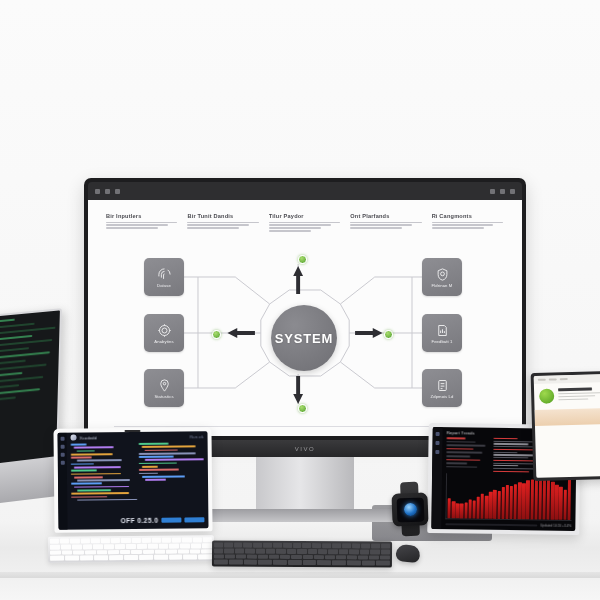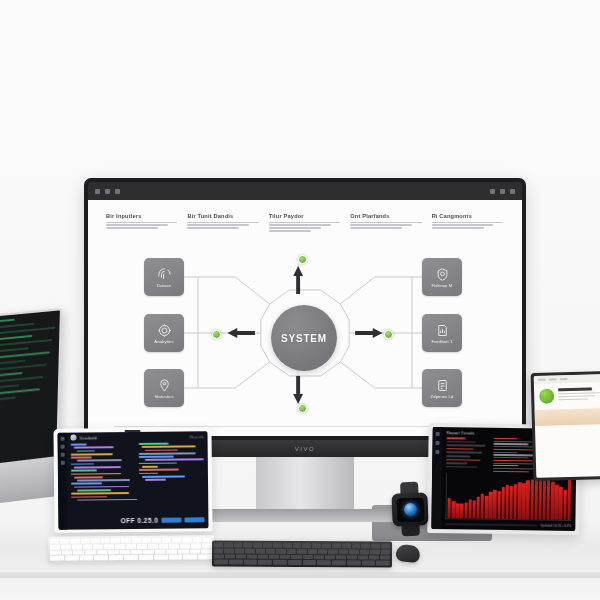--- a/index.html
+++ b/index.html
@@ -61,21 +61,21 @@
     letter-spacing:.1px; white-space:nowrap; }
 
   .tL1{ left:56px; top:6px; } .tL2{ left:56px; top:62px; } .tL3{ left:56px; top:117px; }
   .tR1{ left:334px; top:6px; } .tR2{ left:334px; top:62px; } .tR3{ left:334px; top:117px; }
 
   .core-wrap { position:absolute; left:150px; top:30px; width:130px; height:112px; }
   .core-circle { position:absolute; left:33px; top:23px; width:66px; height:66px;
     border-radius:50%; background:radial-gradient(circle at 36% 30%,#8b8b90,#6e6e73);
     display:flex; align-items:center; justify-content:center;
     box-shadow:0 2px 6px rgba(0,0,0,.18); }
-  .core-label { font-size:10px; font-weight:bold; color:#fff;
+  .core-label { font-size:13px; font-weight:bold; color:#fff;
     letter-spacing:.8px; text-shadow:0 0 2px rgba(0,0,0,.25); }
 
   .badge { position:absolute; width:9px; height:9px; border-radius:50%;
     background:radial-gradient(circle at 38% 32%,#a9dd6e,#4f9e2c);
     border:.8px solid #fff; box-shadow:0 0 3px rgba(90,160,50,.6); z-index:5; }
   .bTop{ left:210px; top:3px; } .bBot{ left:210px; top:152px; }
   .bLeft{ left:124px; top:78px; } .bRight{ left:296px; top:78px; }
 
   .dia-rule { position:absolute; left:26px; bottom:9px; width:390px; height:1px;
     background:#dcdce1; }

